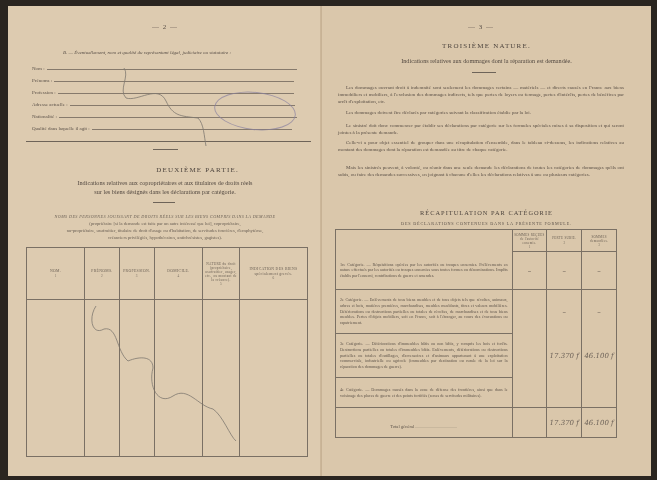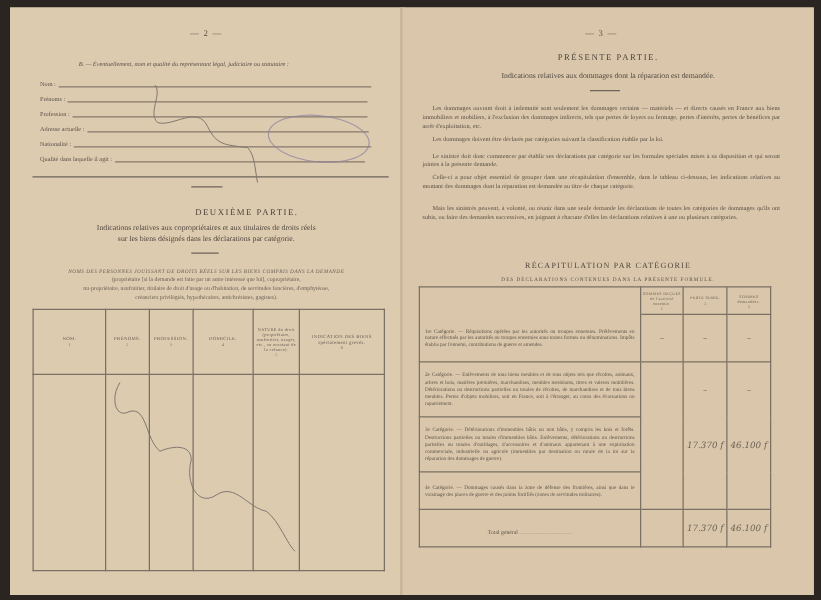--- a/index.html
+++ b/index.html
@@ -134,21 +134,21 @@
         <td></td>
       </tr>
     </tbody>
       </table>
   </div>
 
   <div class="fold"></div>
 
   <div class="page page-right">
     <div class="pnum" style="left:146px; top:17px;">— 3 —</div>
-    <div class="title-caps center" style="position:absolute; left:0; width:329px; top:36px;">PRÉSENTE PARTIE.</div>
+    <div class="title-caps center" style="position:absolute; left:0; width:329px; top:36px;">TROISIÈME NATURE.</div>
     <div class="subtitle center" style="position:absolute; left:0; width:329px; top:50px;">Indications relatives aux dommages dont la réparation est demandée.</div>
     <div class="rule" style="position:absolute; left:150px; top:66px; width:24px;"></div>
 
     <div class="para" style="left:16px; top:78px; width:286px; text-indent:8px;">Les dommages ouvrant droit à indemnité sont seulement les dommages certains — matériels — et directs causés en France aux biens immobiliers et mobiliers, à l'exclusion des dommages indirects, tels que pertes de loyers ou fermage, pertes d'intérêts, pertes de bénéfices par arrêt d'exploitation, etc.</div>
     <div class="para" style="left:16px; top:103px; width:286px; text-indent:8px;">Les dommages doivent être déclarés par catégories suivant la classification établie par la loi.</div>
     <div class="para" style="left:16px; top:116px; width:286px; text-indent:8px;">Le sinistré doit donc commencer par établir ses déclarations par catégorie sur les formules spéciales mises à sa disposition et qui seront jointes à la présente demande.</div>
     <div class="para" style="left:16px; top:133px; width:286px; text-indent:8px;">Celle-ci a pour objet essentiel de grouper dans une récapitulation d'ensemble, dans le tableau ci-dessous, les indications relatives au montant des dommages dont la réparation est demandée au titre de chaque catégorie.</div>
     <div class="para" style="left:16px; top:158px; width:286px; text-indent:8px;">Mais les sinistrés peuvent, à volonté, ou réunir dans une seule demande les déclarations de toutes les catégories de dommages qu'ils ont subis, ou faire des demandes successives, en joignant à chacune d'elles les déclarations relatives à une ou plusieurs catégories.</div>
 
     <div class="center" style="position:absolute; left:0; width:329px; top:203px; font-size:6.4px; letter-spacing:1px; color:#4e453e;">RÉCAPITULATION PAR CATÉGORIE</div>

